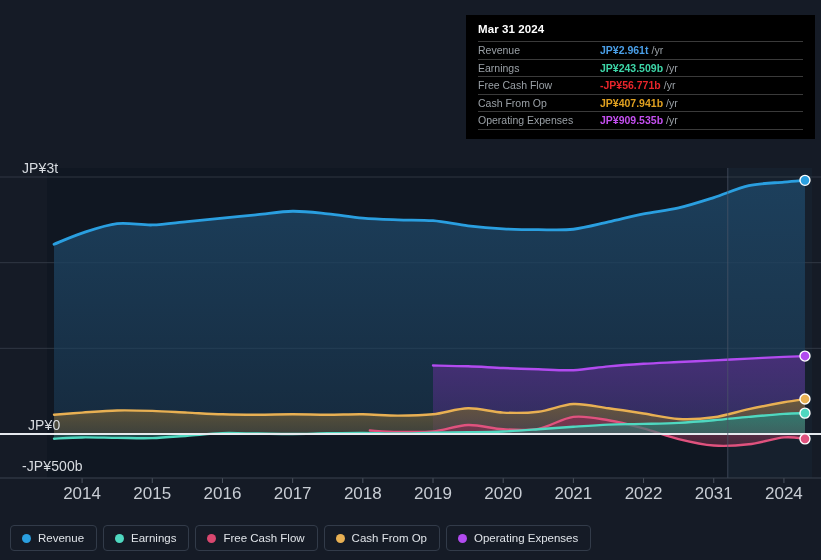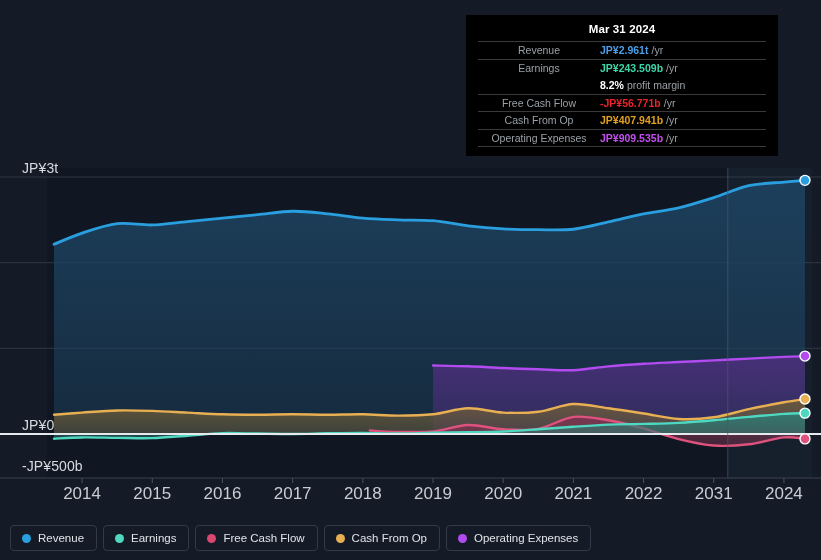--- a/index.html
+++ b/index.html
@@ -30,25 +30,24 @@
     font-size: 17px;
     color: #c8cdd4;
     transform: translateX(-50%);
     white-space: nowrap;
   }
 
   
   .tooltip {
     position: absolute;
     left: 466px; top: 15px;
-    width: 312px;
+    width: 349px;
     background: #000000;
     padding: 8px 12px 6px 12px;
     z-index: 40;
-    text-align: center;
   }
   .tt-title {
     font-size: 11.5px;
     font-weight: bold;
     color: #ffffff;
     padding-bottom: 6px;
     letter-spacing: 0.1px;
   }
   .tt-row {
     display: flex;
@@ -145,21 +144,21 @@
         <circle cx="804.9816513761373" cy="180.341" r="5" fill="#2a9fe0" stroke="#ffffff" stroke-width="1.4"></circle>
         <circle cx="804.9816513761373" cy="413.13939566666664" r="5" fill="#4fd8c0" stroke="#ffffff" stroke-width="1.4"></circle>
         <circle cx="804.9816513761373" cy="438.86338233333333" r="5" fill="#e0527e" stroke="#ffffff" stroke-width="1.4"></circle>
         <circle cx="804.9816513761373" cy="399.0530543333333" r="5" fill="#e8b053" stroke="#ffffff" stroke-width="1.4"></circle>
         <circle cx="804.9816513761373" cy="356.08316833333333" r="5" fill="#b24bf0" stroke="#ffffff" stroke-width="1.4"></circle>
       </svg>
   </div>
 
   <div id="y-labels">
       <div class="y-label" style="left: 22px; top: 160px;">JP¥3t</div>
-      <div class="y-label" style="left: 22px; top: 417px;">JP¥0</div>
+      <div class="y-label" style="left: 28px; top: 417px;">JP¥0</div>
       <div class="y-label" style="left: 22px; top: 458px;">-JP¥500b</div>
     </div>
   <div id="x-labels">
       <div class="x-label" style="left: 82.0917px; top: 484px;">2014</div>
       <div class="x-label" style="left: 152.275px; top: 484px;">2015</div>
       <div class="x-label" style="left: 222.459px; top: 484px;">2016</div>
       <div class="x-label" style="left: 292.642px; top: 484px;">2017</div>
       <div class="x-label" style="left: 362.826px; top: 484px;">2018</div>
       <div class="x-label" style="left: 433.009px; top: 484px;">2019</div>
       <div class="x-label" style="left: 503.193px; top: 484px;">2020</div>
@@ -173,24 +172,20 @@
     <div class="tt-title">Mar 31 2024</div>
     <div id="tt-rows">
         <div class="tt-row">
           <div class="tt-key">Revenue</div>
           <div class="tt-val" style="color: rgb(74, 159, 232);">JP¥2.961t<span class="tt-unit">/yr</span></div>
         </div>
         <div class="tt-row">
           <div class="tt-key">Earnings</div>
           <div class="tt-val" style="color: rgb(61, 214, 168);">JP¥243.509b<span class="tt-unit">/yr</span></div>
         </div>
-        <div class="tt-row no-rule">
-          <div class="tt-key"></div>
-          <div class="tt-val" style="color: rgb(255, 255, 255);">8.2%<span class="tt-unit">profit margin</span></div>
-        </div>
         <div class="tt-row">
           <div class="tt-key">Free Cash Flow</div>
           <div class="tt-val" style="color: rgb(232, 37, 43);">-JP¥56.771b<span class="tt-unit">/yr</span></div>
         </div>
         <div class="tt-row">
           <div class="tt-key">Cash From Op</div>
           <div class="tt-val" style="color: rgb(224, 160, 32);">JP¥407.941b<span class="tt-unit">/yr</span></div>
         </div>
         <div class="tt-row">
           <div class="tt-key">Operating Expenses</div>

